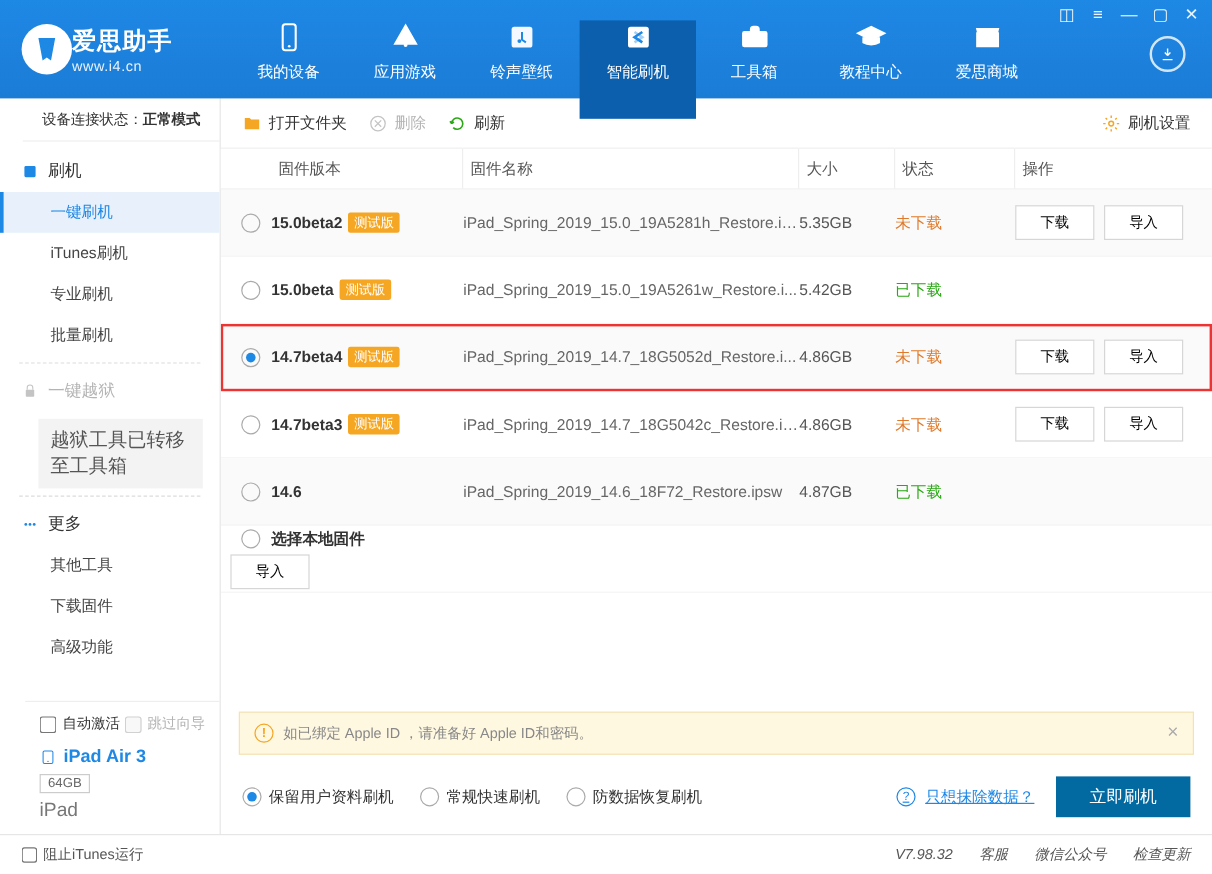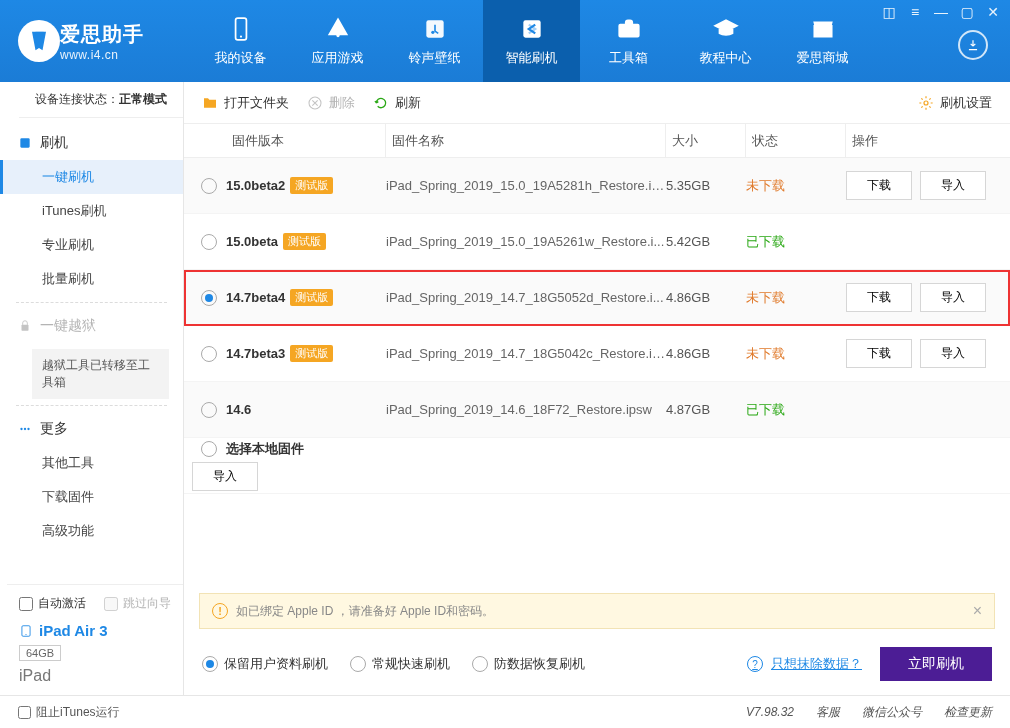--- a/index.html
+++ b/index.html
@@ -8,21 +8,21 @@
   
   .topbar { width: 100%; height: 82px; background: linear-gradient(#1e88e5, #1b7cd6); color: #fff; display: flex; }
   .logo-block { width: 192px; display: flex; align-items: center; padding-left: 18px; }
   .logo-mark { width: 42px; height: 42px; border-radius: 50%; background: #fff; display: flex; align-items: center; justify-content: center; font-size: 26px; font-weight: bold; font-style: italic; color: #1e88e5; position: relative; }
   .logo-mark svg { width: 28px; height: 28px; }
   .logo-txt { display: flex; flex-direction: column; }
   .logo-title { font-size: 20px; font-weight: 600; letter-spacing: 1px; }
   .logo-url { font-size: 12px; opacity: .9; letter-spacing: .5px; }
 
   .nav { display: flex; }
-  .nav-item { width: 97px; height: 82px; display: flex; flex-direction: column; align-items: center; justify-content: center; gap: 6px; cursor: pointer; position: relative; }
+  .nav-item { width: 97px; height: 82px; display: flex; flex-direction: column; align-items: center; justify-content: flex-start; gap: 6px; cursor: pointer; position: relative; margin-top: 17px; }
   .nav-item.active { background: #0b5fad; }
   .nav-icon { width: 28px; height: 28px; display:flex; align-items:center; justify-content:center; }
   .nav-icon svg { width: 26px; height: 26px; fill: #fff; }
   .nav-label { font-size: 13px; }
 
   .winctrl { position: absolute; top: 0; right: 0; display: flex; gap: 12px; padding: 5px 10px; }
   .winctrl span { width: 14px; height: 14px; display: inline-flex; align-items:center; justify-content:center; font-size:14px; cursor:pointer; color:#fff; opacity:.9; }
 
   .nav-right-circle { position:absolute; right:22px; bottom:22px; width:30px; height:30px; border:2px solid rgba(255,255,255,.8); border-radius:50%; display:flex; align-items:center; justify-content:center; cursor:pointer; }
   .nav-right-circle svg { width:14px; height:14px; fill:rgba(255,255,255,.9); }
@@ -34,25 +34,25 @@
   .conn b { font-weight: 600; }
 
   .side-tree { flex: 1; padding-top: 8px; overflow:auto; }
   .side-group-title { padding: 8px 18px; display:flex; align-items:center; gap:8px; color:#333; font-size:14px; }
   .side-icon { width:14px; height:14px; display:inline-flex; align-items:center; justify-content:center; }
   .side-icon svg { width:14px; height:14px; fill:#1e88e5; }
   .side-item { padding:8px 20px 8px 42px; font-size:13px; color:#444; cursor:pointer; }
   .side-item.active { background:#e7f0fb; color:#1e88e5; border-left:3px solid #1e88e5; padding-left:39px; }
   .side-item.disabled, .side-group-title.disabled { color:#b4b4b4; }
   .side-group-title.disabled .side-icon svg { fill:#c4c4c4; }
-  .side-notice { margin:6px 14px 2px 32px; background:#f3f3f3; padding:8px 10px; font-size:12px; color:#555; }
+  .side-notice { margin:6px 14px 2px 32px; background:#f3f3f3; padding:8px 10px; font-size:16px; color:#555; }
   .side-divider { margin: 6px 16px; border-top:1px dashed #dcdcdc; }
 
   .device-pane { padding: 10px 12px; border-top:1px solid #eee; }
-  .auto-row { display:flex; align-items:center; gap:18px; margin-bottom:10px; }
+  .auto-row { display:flex; align-items:center; gap:4px; margin-bottom:10px; }
   .auto-row label { display:flex; align-items:center; gap:5px; font-size:12px; color:#333; }
   .auto-row input[type=checkbox] { width:14px; height:14px; }
   .dev-name { color:#1e88e5; font-size:15px; font-weight:600; display:flex; align-items:center; gap:6px;}
   .dev-name svg { width:14px; height:14px; fill:#1e88e5; }
   .badge { display:inline-block; border:1px solid #ccc; color:#666; padding:1px 6px; font-size:11px; margin-top:6px; }
   .dev-model { margin-top:6px; font-size:16px; color:#777; }
 
   
   .main { flex:1; display:flex; flex-direction:column; }
 
@@ -93,21 +93,21 @@
   .warn-left { display:flex; align-items:center; gap:8px;}
   .warn-ic { width:16px;height:16px;border-radius:50%;border:1.5px solid #f5a623;color:#f5a623;display:flex;align-items:center;justify-content:center;font-size:11px;font-weight:bold;}
   .warn-close { cursor:pointer; color:#aaa; font-size:16px; }
 
   .action-bar { display:flex; align-items:center; justify-content:space-between; padding:10px 18px 14px; }
   .action-radios { display:flex; gap:22px; }
   .r-item { display:flex; align-items:center; gap:6px; font-size:13px; cursor:pointer; }
   .action-right { display:flex; align-items:center; gap:18px; }
   .link-blue { color:#1e88e5; text-decoration:underline; display:flex; align-items:center; gap:4px; font-size:13px; cursor:pointer;text-align:right; }
   .link-q::before { content:'?'; display:inline-flex; width:14px;height:14px;border:1px solid #1e88e5;border-radius:50%;align-items:center;justify-content:center;font-size:10px;color:#1e88e5;margin-right:4px;}
-  .primary-btn { background:#4c1d95; color:#fff; border:none; padding:8px 28px; font-size:14px; cursor:pointer; }
+  .primary-btn { background:#0369a1; color:#fff; border:none; padding:8px 28px; font-size:14px; cursor:pointer; }
 
   
   .status { height:33px; border-top:1px solid #e6e6e6; display:flex; align-items:center; justify-content:space-between; padding:0 18px;font-size:12px;color:#555;}
   .status-left label { display:flex; align-items:center; gap:5px; }
   .status-right { display:flex; gap:22px; align-items:center;font-style:italic;}
   .status-right span { cursor:pointer; }
 
   .col-radio{display:flex;align-items:center;justify-content:center;}
 </style>
 </head>

